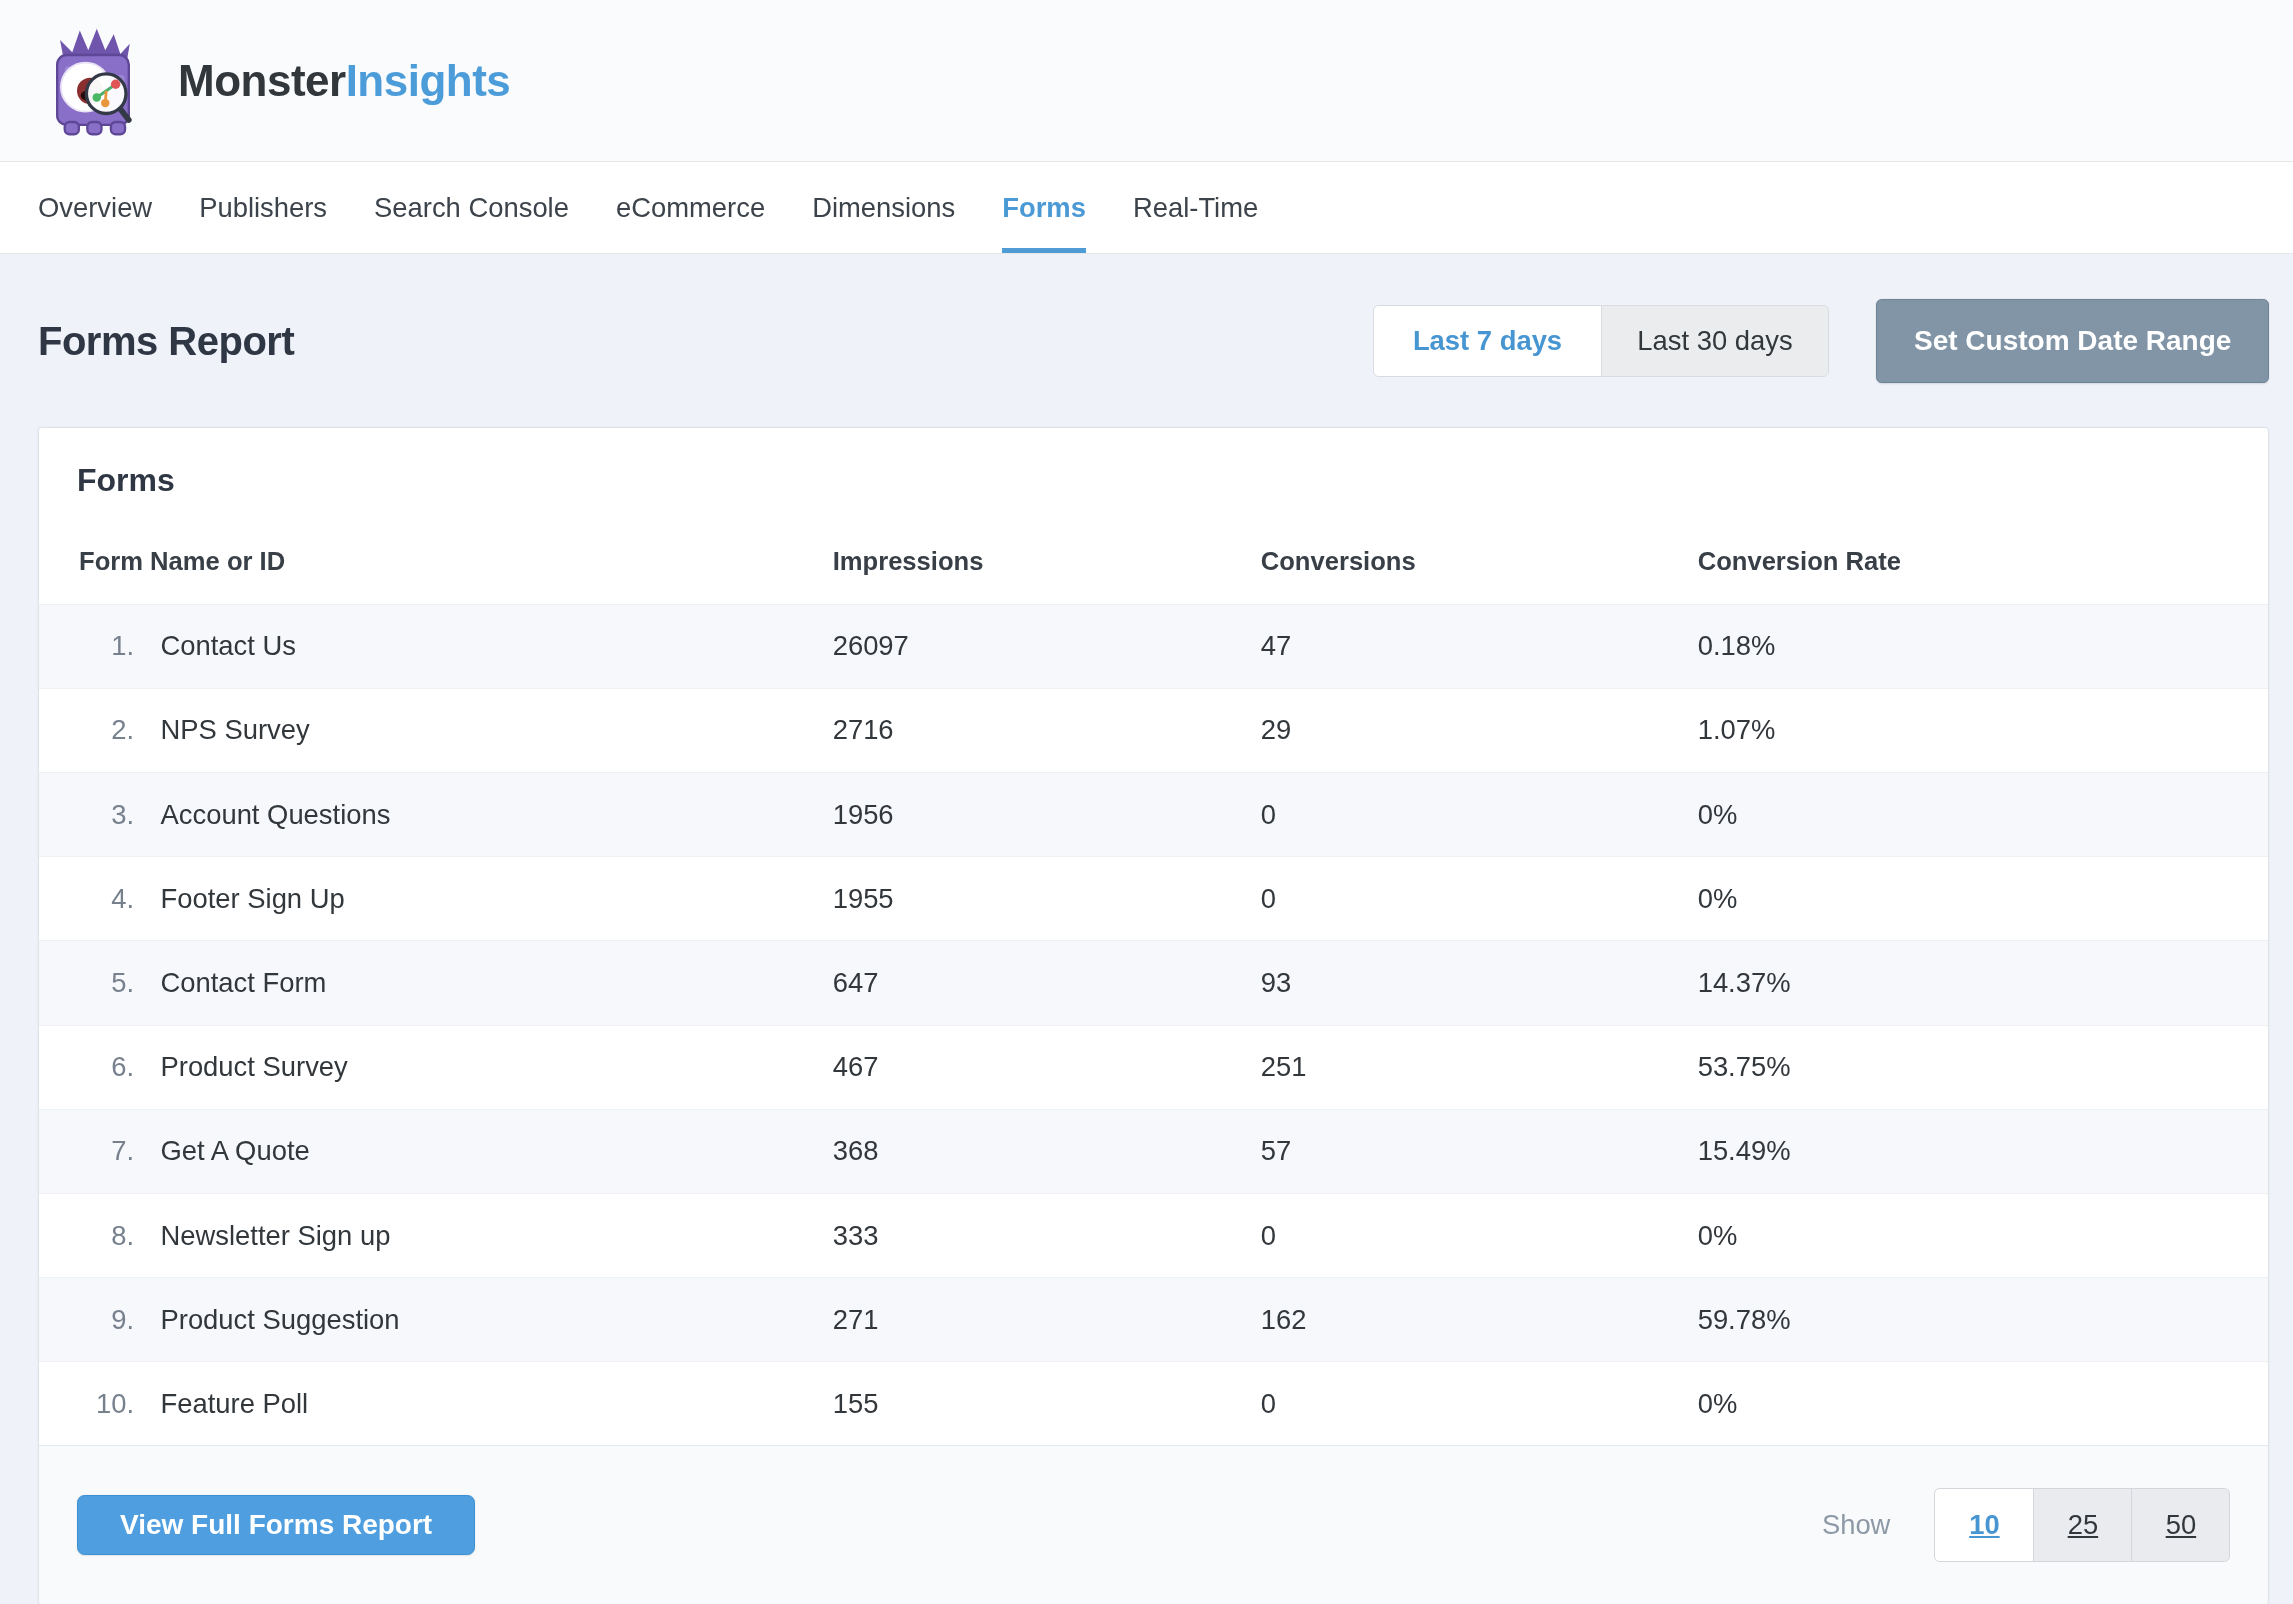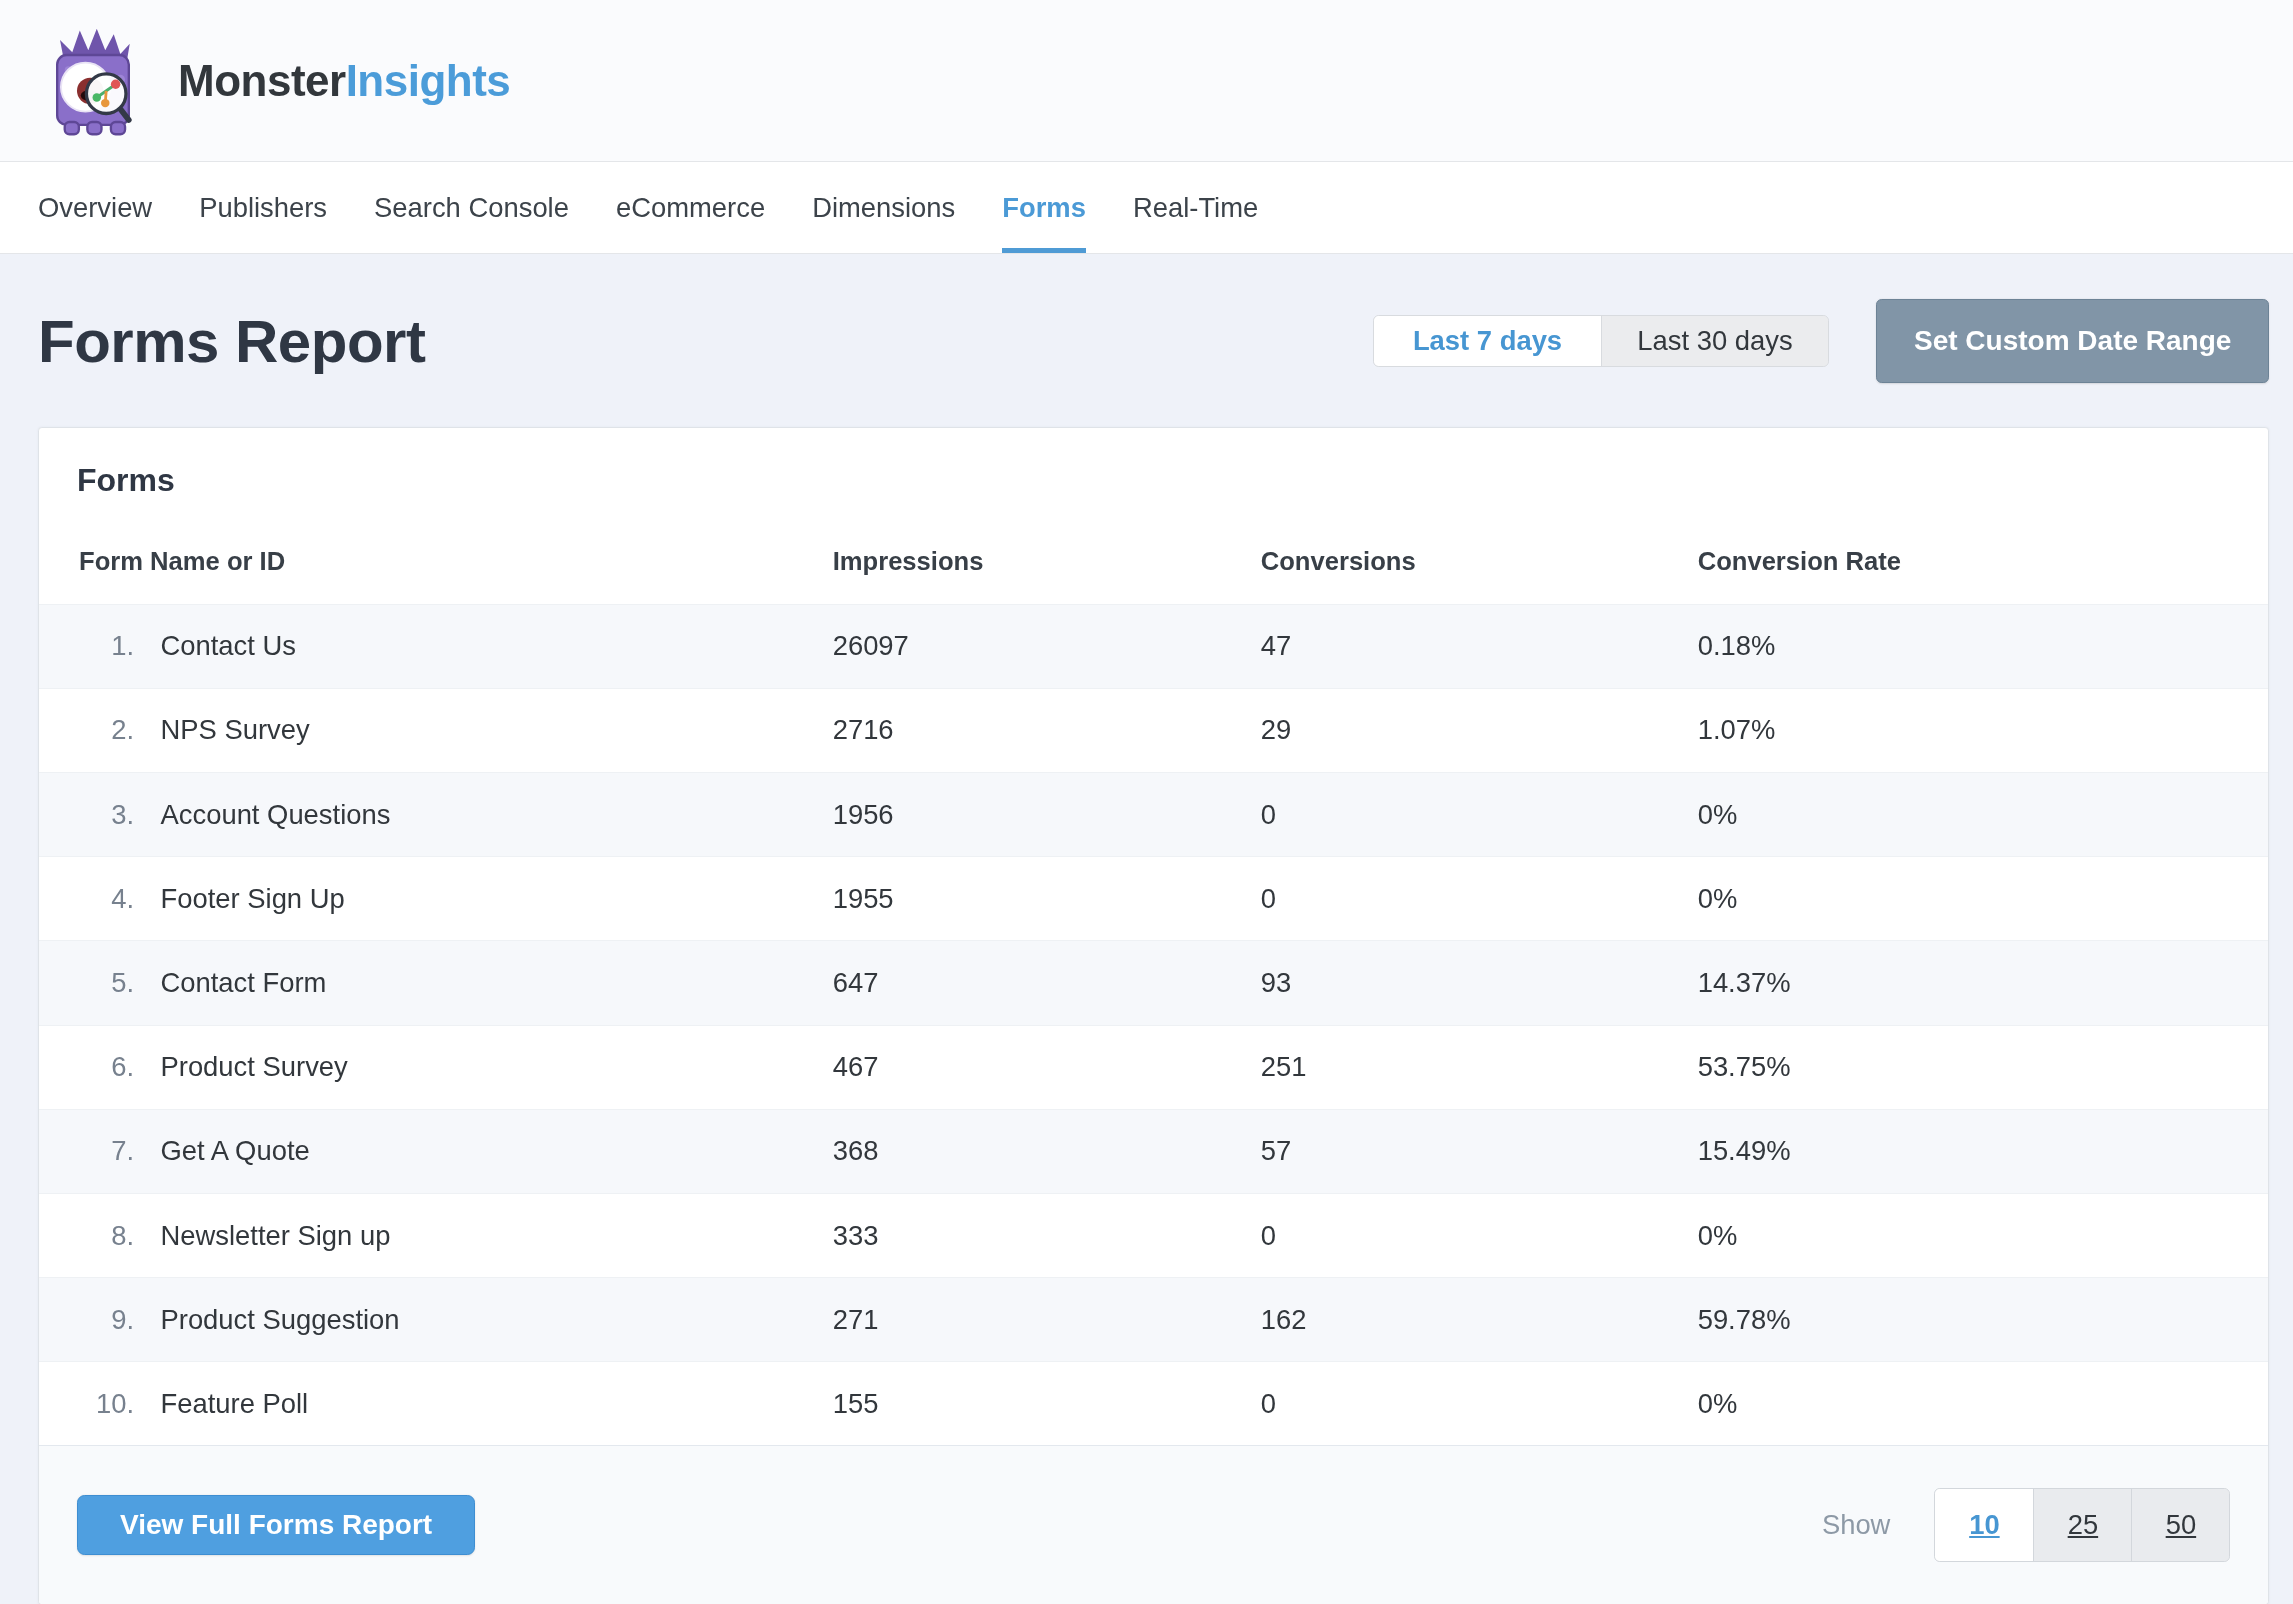--- a/index.html
+++ b/index.html
@@ -52,33 +52,33 @@
     border-bottom-color: #4f9bd5;
   }
 
   
   .page-body { padding: 45px 24.6px 0 38px; }
   .page-header-row {
     display: flex;
     align-items: center;
     justify-content: space-between;
   }
-  .page-title { font-size: 60px; font-weight: 700; color: #2f3744; letter-spacing: -0.5px; }
+  .page-title { font-size: 40px; font-weight: 700; color: #2f3744; letter-spacing: -0.5px; }
   .header-controls { display: flex; align-items: center; gap: 47px; }
 
   .date-toggle {
     display: flex;
     border: 0.9px solid #d8dbdf;
     border-radius: 5.7px;
     overflow: hidden;
     background: #ebecee;
   }
   .toggle-btn {
     width: 227px;
-    height: 50px;
+    height: 70px;
     border: none;
     background: #ebecee;
     font-family: inherit;
     font-size: 27.4px;
     color: #32373c;
     cursor: pointer;
   }
   .toggle-btn + .toggle-btn { border-left: 0.9px solid #d8dbdf; }
   .toggle-btn.active {
     background: #ffffff;

